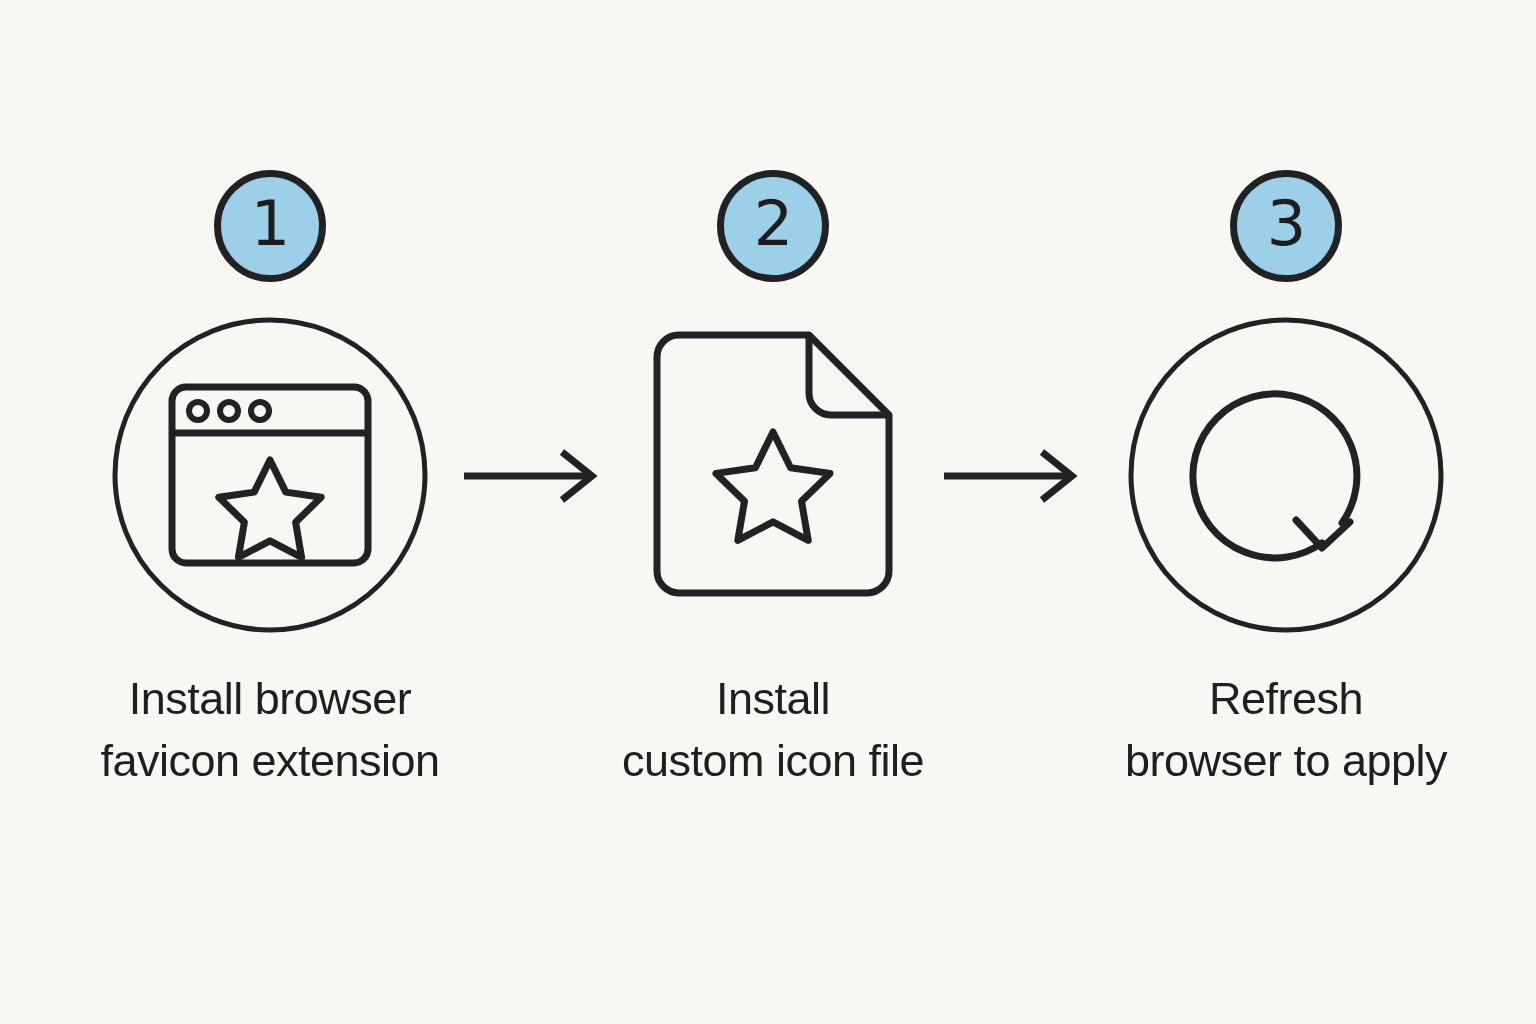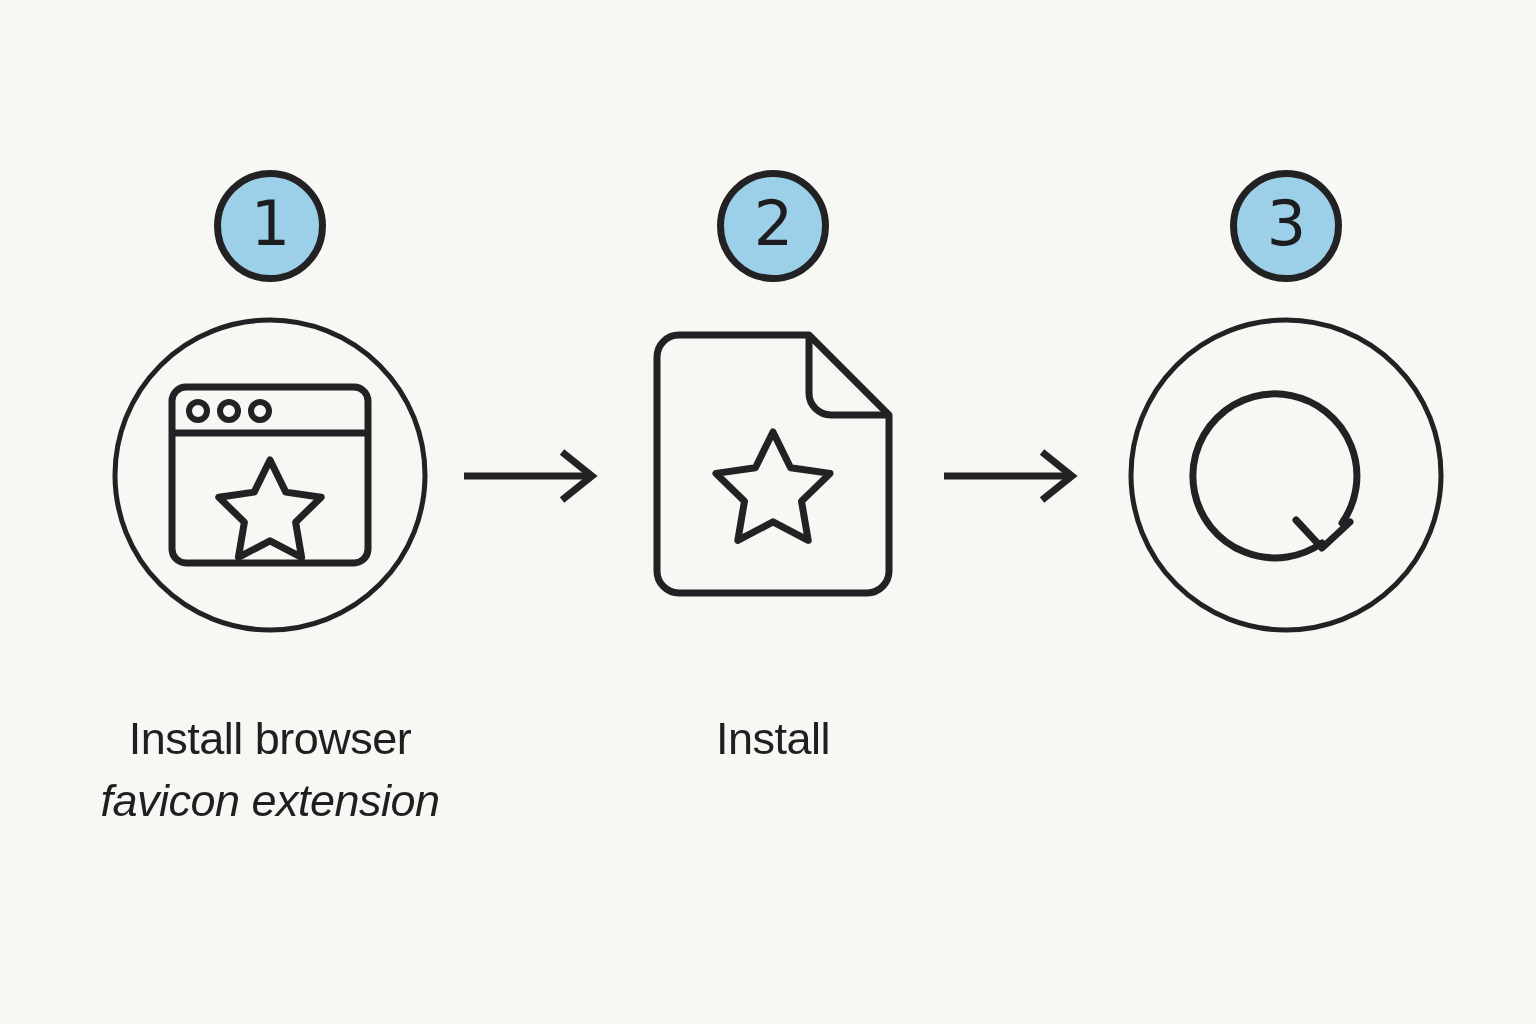--- a/index.html
+++ b/index.html
@@ -59,29 +59,29 @@
     margin-top: 28px;
     width: 330px;
     height: 330px;
     display: flex;
     align-items: center;
     justify-content: center;
     flex: none;
   }
 
   .caption {
-    margin-top: 68px;
+    margin-top: 28px;
     text-align: center;
     color: #1f1f21;
     font-size: 45px;
     line-height: 1.38;
     letter-spacing: -0.5px;
     white-space: nowrap;
   }
-  .caption .l2 { display: block; font-style: italic; }
+  .caption .l2 { display: block; }
 
   .arrow {
     position: absolute;
     top: 448px;
     width: 150px;
     height: 56px;
   }
   #arrow-1 { left: 458px; }
   #arrow-2 { left: 938px; }
 </style>
@@ -128,20 +128,21 @@
     <div class="icon-wrap">
       <svg width="320" height="320" viewBox="0 0 320 320">
         <path d="M44 42 A22 22 0 0 1 66 20 L196 20 L276 100 L276 256 A22 22 0 0 1 254 278 L66 278 A22 22 0 0 1 44 256 Z" fill="none" stroke="#222224" stroke-width="7" stroke-linejoin="round"></path>
         <path d="M196 20 L196 78 A22 22 0 0 0 218 100 L276 100" fill="none" stroke="#222224" stroke-width="7" stroke-linejoin="round"></path>
         <path d="M160 117 L177.6 152.7 L217 158.4 L188.5 186.2 L195.2 225.4 L160 206.9 L124.8 225.4 L131.5 186.2 L103 158.4 L142.4 152.7 Z" fill="none" stroke="#222224" stroke-width="7" stroke-linejoin="round"></path>
       </svg>
     </div>
 
     <div class="caption">
       <span class="l1">Install</span>
+      <span class="l2">custom icon file</span>
     </div>
   </div>
 
   <div class="arrow" id="arrow-2">
     <svg width="150" height="56" viewBox="0 0 150 56">
       <line x1="6" y1="28" x2="130" y2="28" stroke="#222224" stroke-width="7" stroke-linecap="butt"></line>
       <polyline points="104,4 134,28 104,52" fill="none" stroke="#222224" stroke-width="7" stroke-linejoin="miter" stroke-linecap="butt"></polyline>
     </svg>
   </div>
 
@@ -151,15 +152,19 @@
     </div>
 
     <div class="icon-wrap">
       <svg width="320" height="320" viewBox="0 0 320 320">
         <circle cx="160" cy="160" r="155" fill="none" stroke="#222224" stroke-width="5"></circle>
         <path d="M216 208 A82 82 0 1 0 196 228" fill="none" stroke="#222224" stroke-width="7" stroke-linecap="round"></path>
         <polyline points="170,205 196,233 224,207" fill="none" stroke="#222224" stroke-width="7" stroke-linejoin="round" stroke-linecap="round"></polyline>
       </svg>
     </div>
 
+    <div class="caption">
+      <span class="l1">Refresh</span>
+      <span class="l2">browser to apply</span>
+    </div>
   </div>
 
 </div>
 
 </body></html>

